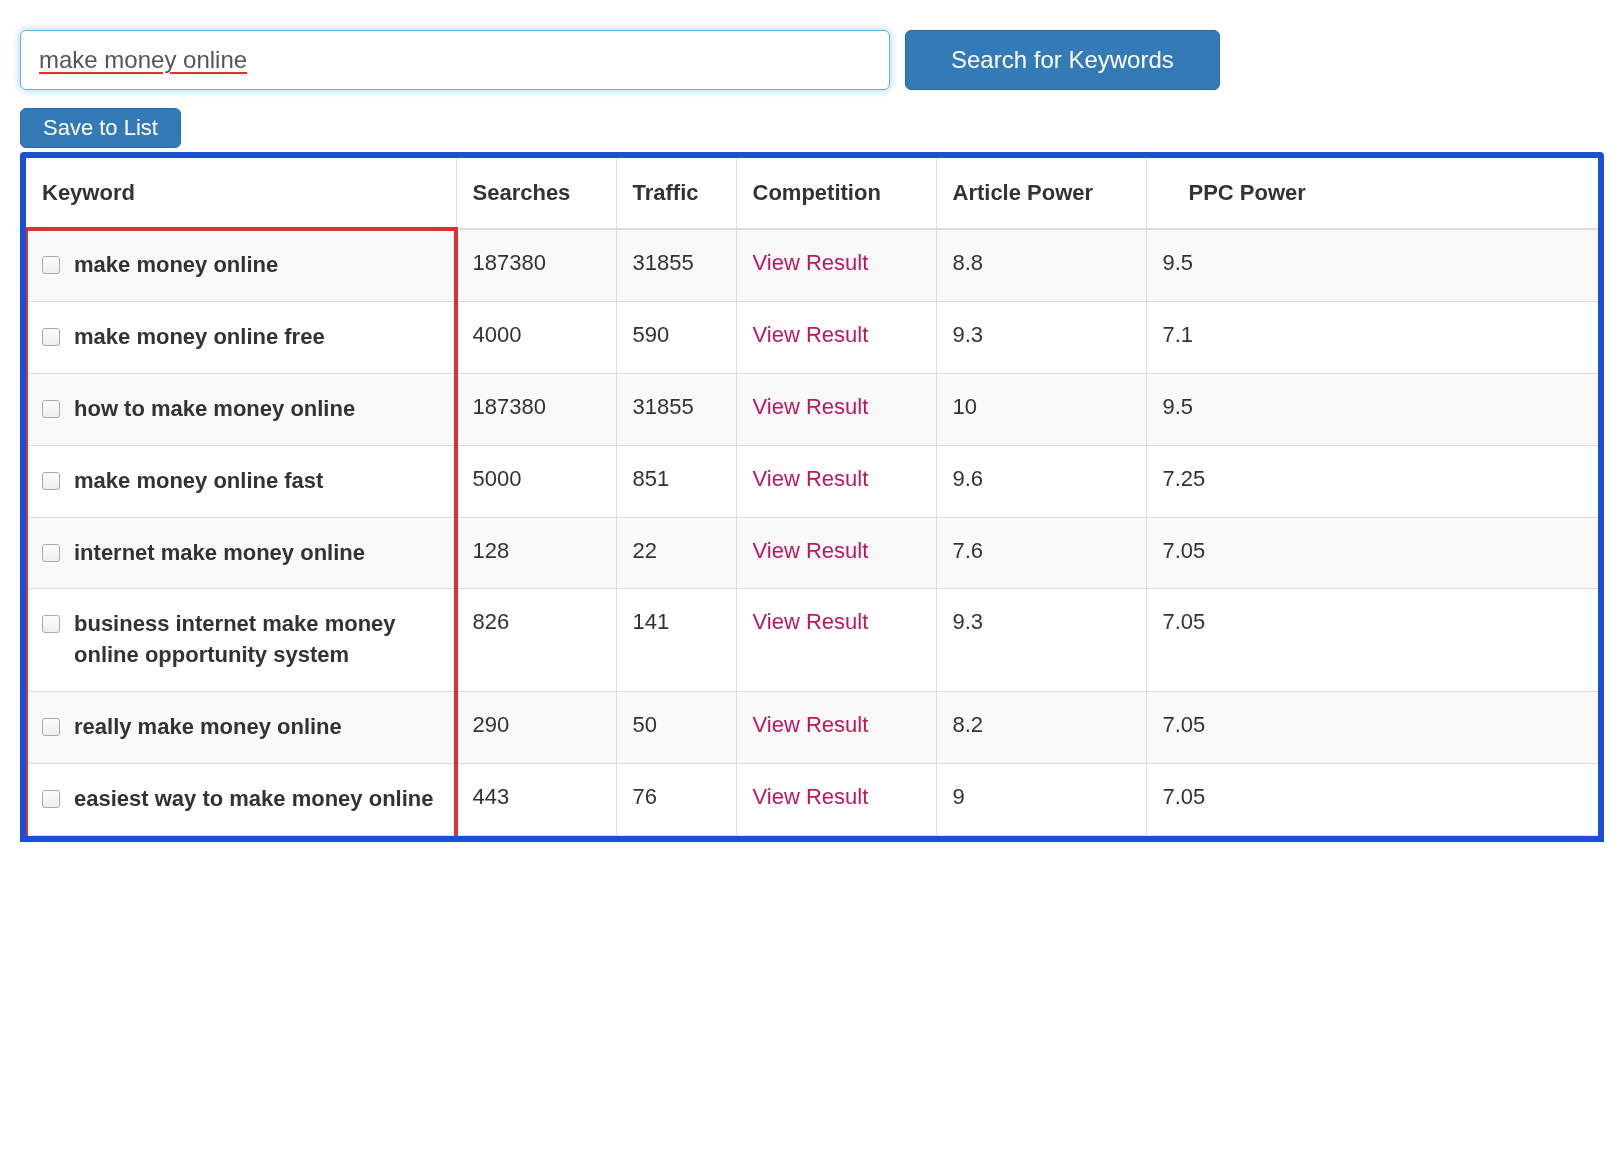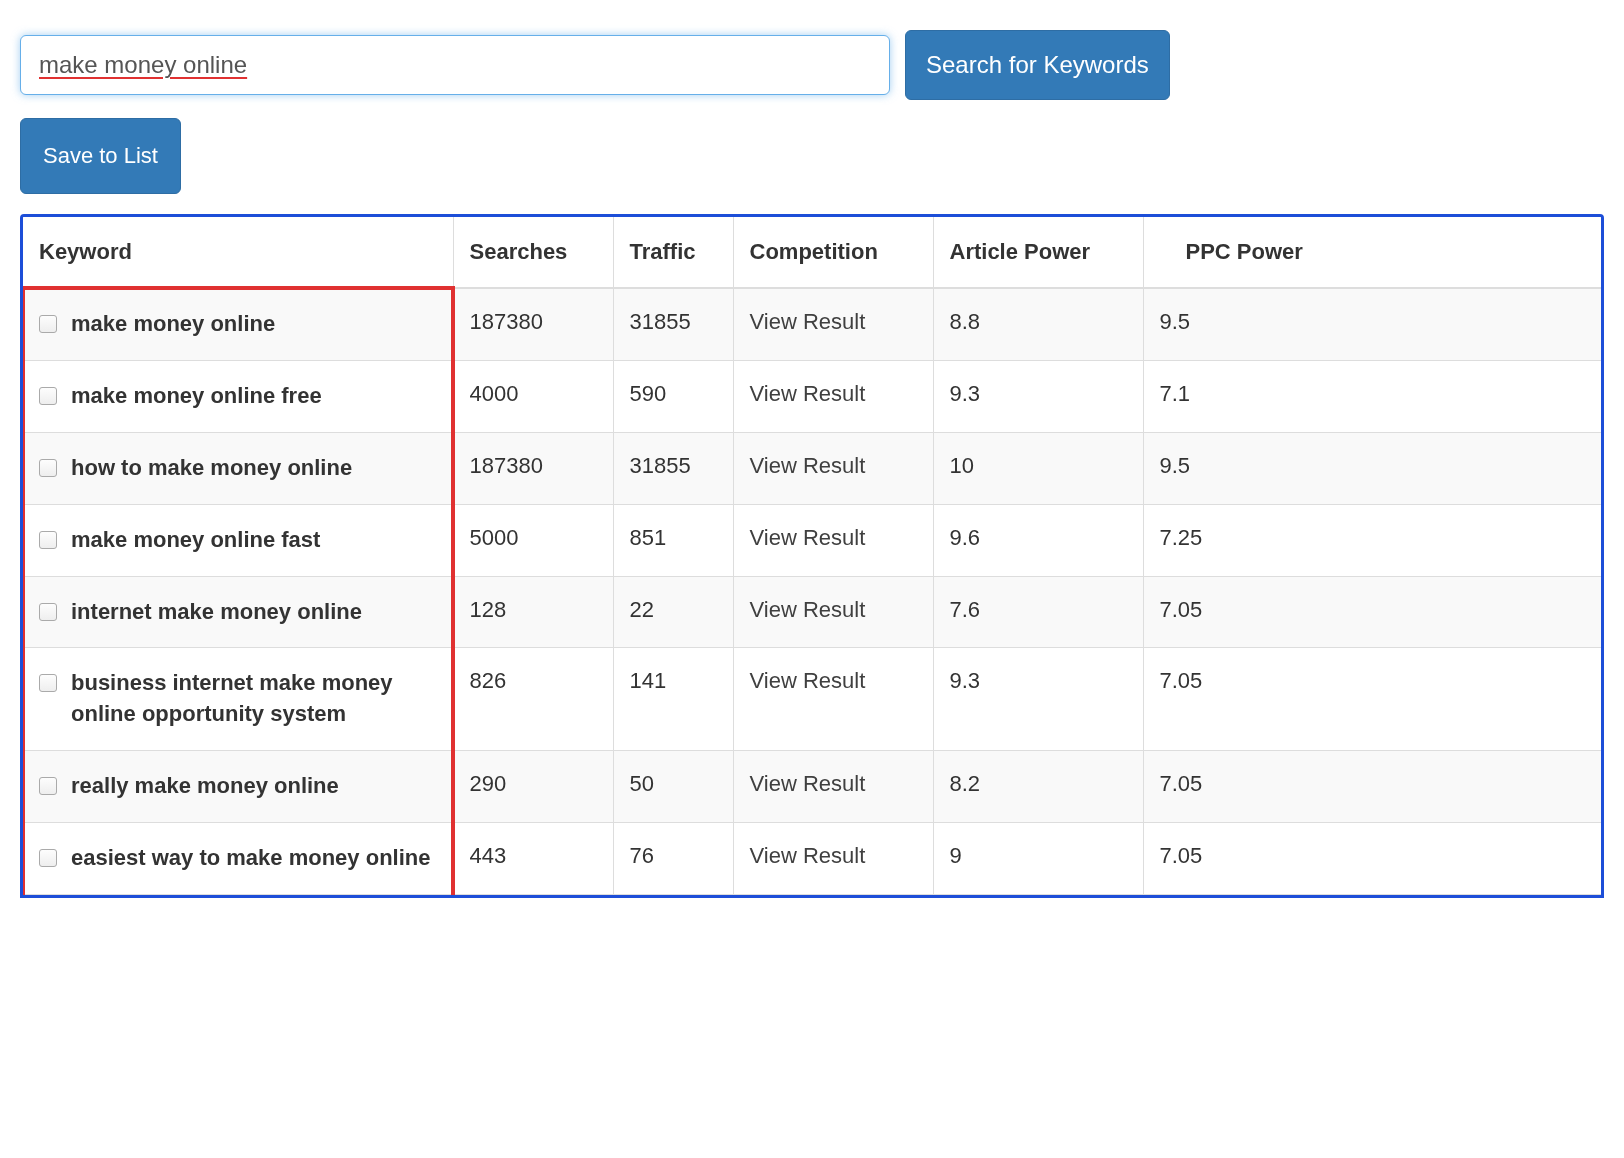--- a/index.html
+++ b/index.html
@@ -40,30 +40,30 @@
       font-size: 24px;
       color: #fff;
       background: #337ab7;
       border: 1px solid #2e6da4;
       border-radius: 6px;
       cursor: pointer;
       font-weight: 400;
       line-height: 1.2;
     }
     .btn-search {
-      height: 70px;
-      padding: 14px 20px;
+      height: 60px;
+      padding: 14px 45px;
     }
     .btn-save {
       font-size: 22px;
-      padding: 24px 22px;
-      margin-bottom: 20px;
+      padding: 6px 22px;
+      margin-bottom: 4px;
     }
     .table-wrap {
-      border: 3px solid #1d4ed8;
+      border: 6px solid #1d4ed8;
       border-radius: 4px 4px 0 0;
       overflow: hidden;
       position: relative;
     }
     table {
       width: 100%;
       border-collapse: collapse;
       table-layout: fixed;
     }
     thead th {
@@ -109,21 +109,21 @@
       border-radius: 3px;
       background: linear-gradient(#fdfdfd, #eee);
       flex-shrink: 0;
     }
     .kw-text {
       font-weight: 700;
       line-height: 1.4;
       word-wrap: break-word;
     }
     .link {
-      color: #404040;
+      color: #be185d;
       cursor: pointer;
     }
     col.col-kw { width: 430px; }
     col.col-searches { width: 160px; }
     col.col-traffic { width: 120px; }
     col.col-comp { width: 200px; }
     col.col-article { width: 210px; }
     col.col-ppc { width: auto; }
     .red-highlight {
       position: absolute;

